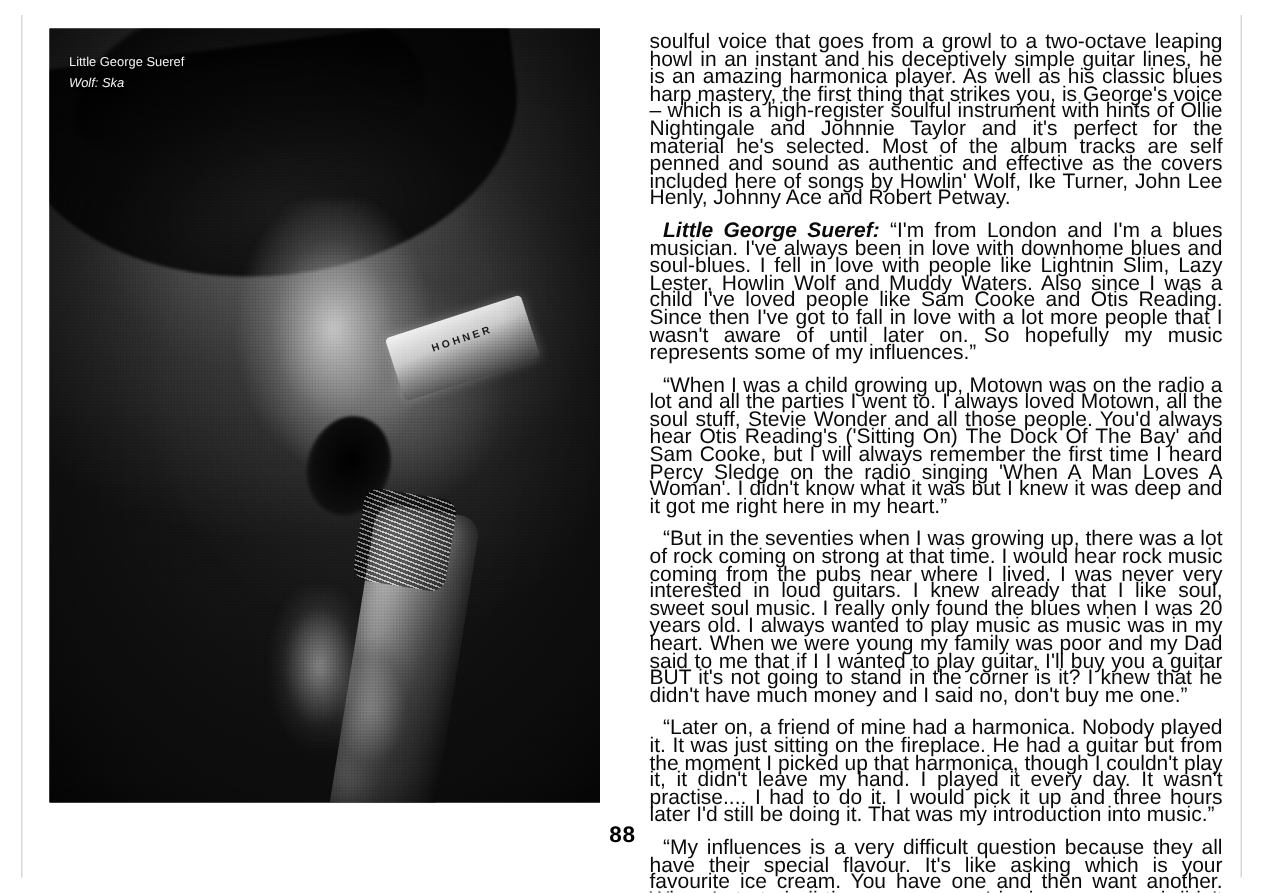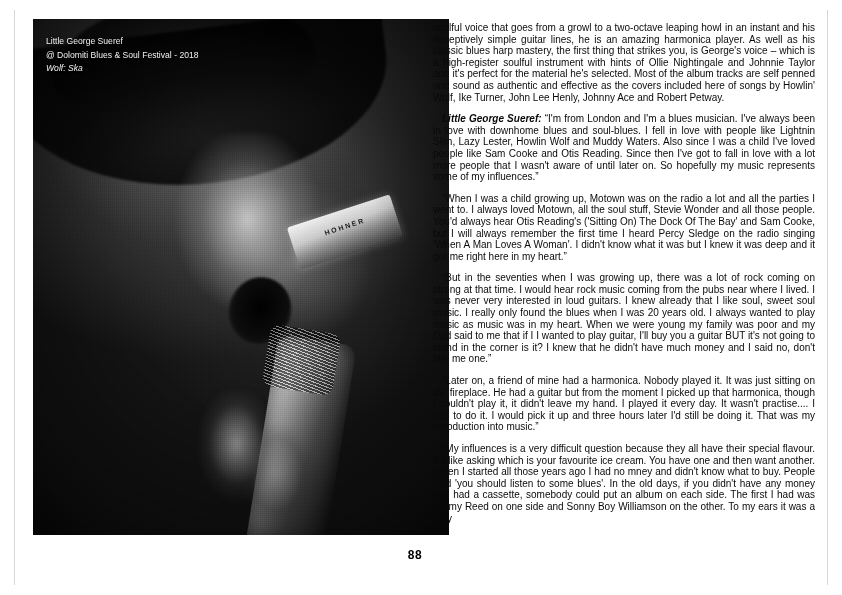--- a/index.html
+++ b/index.html
@@ -31,21 +31,21 @@
     border-right: 1px solid #d8d8d8;
     box-sizing: border-box;
     pointer-events: none;
   }
 
   
   .photo-col {
     position: absolute;
     left: 33px;
     top: 19px;
-    width: 416px;
+    width: 367px;
     height: 516px;
   }
   .photo {
     position: absolute;
     inset: 0;
     overflow: hidden;
     background: #2b2b2b;
   }
   
   .ph-base {
@@ -174,41 +174,41 @@
 
   
   .text-col {
     position: absolute;
     left: 433px;
     top: 22px;
     width: 382px;
   }
   .text-col p {
     margin: 0 0 10px 0;
-    font-size: 10px;
+    font-size: 14px;
     line-height: 11.6px;
     text-align: justify;
     text-justify: inter-word;
     color: #0a0a0a;
   }
   .text-col p.indented {
     text-indent: 9px;
   }
   .text-col p strong {
     font-weight: 700;
     font-style: italic;
   }
   .page-number {
     position: absolute;
     left: 0;
     right: 12px;
     top: 548px;
     text-align: center;
     font-weight: 700;
-    font-size: 12px;
+    font-size: 15px;
     letter-spacing: 0.5px;
     color: #000;
   }
 </style>
 </head>
 <body>
 
 <div class="page">
 
   <div class="photo-col">
@@ -221,21 +221,20 @@
       <div class="ph-mic"></div>
       <div class="ph-mic-grill"></div>
       <div class="ph-hand"></div>
       <div class="ph-harp"></div>
       <div class="ph-harp-text">HOHNER</div>
       <div class="ph-vignette"></div>
       <div class="ph-grain"></div>
 
       <div class="caption">
         <div>Little George Sueref</div>
-        <div>@ Dolomiti Blues &amp; Soul Festival - 2018</div>
         <div class="cap-italic">Wolf: Ska</div>
       </div>
     </div>
   </div>
 
   <div class="text-col">
     <p>soulful voice that goes from a growl to a two-octave leaping howl in an instant and his deceptively simple guitar lines, he is an amazing harmonica player.  As well as his classic blues harp mastery, the first thing that strikes you, is George's voice – which is a high-register soulful instrument with hints of Ollie Nightingale and Johnnie Taylor and it's perfect for the material he's selected.  Most of the album tracks are self penned and sound as authentic and effective as the covers included here of songs by Howlin' Wolf, Ike Turner, John Lee Henly, Johnny Ace and Robert Petway.</p>
 
     <p class="indented"><strong>Little George Sueref:</strong><span> “I'm from London and I'm a blues musician.  I've always been in love with downhome blues and soul-blues.  I fell in love with people like Lightnin Slim, Lazy Lester, Howlin Wolf and Muddy Waters.  Also since I was a child I've loved people like Sam Cooke and Otis Reading.  Since then I've got to fall in love with a lot more people that I wasn't aware of until later on.  So hopefully my music represents some of my influences.”</span></p>
 

